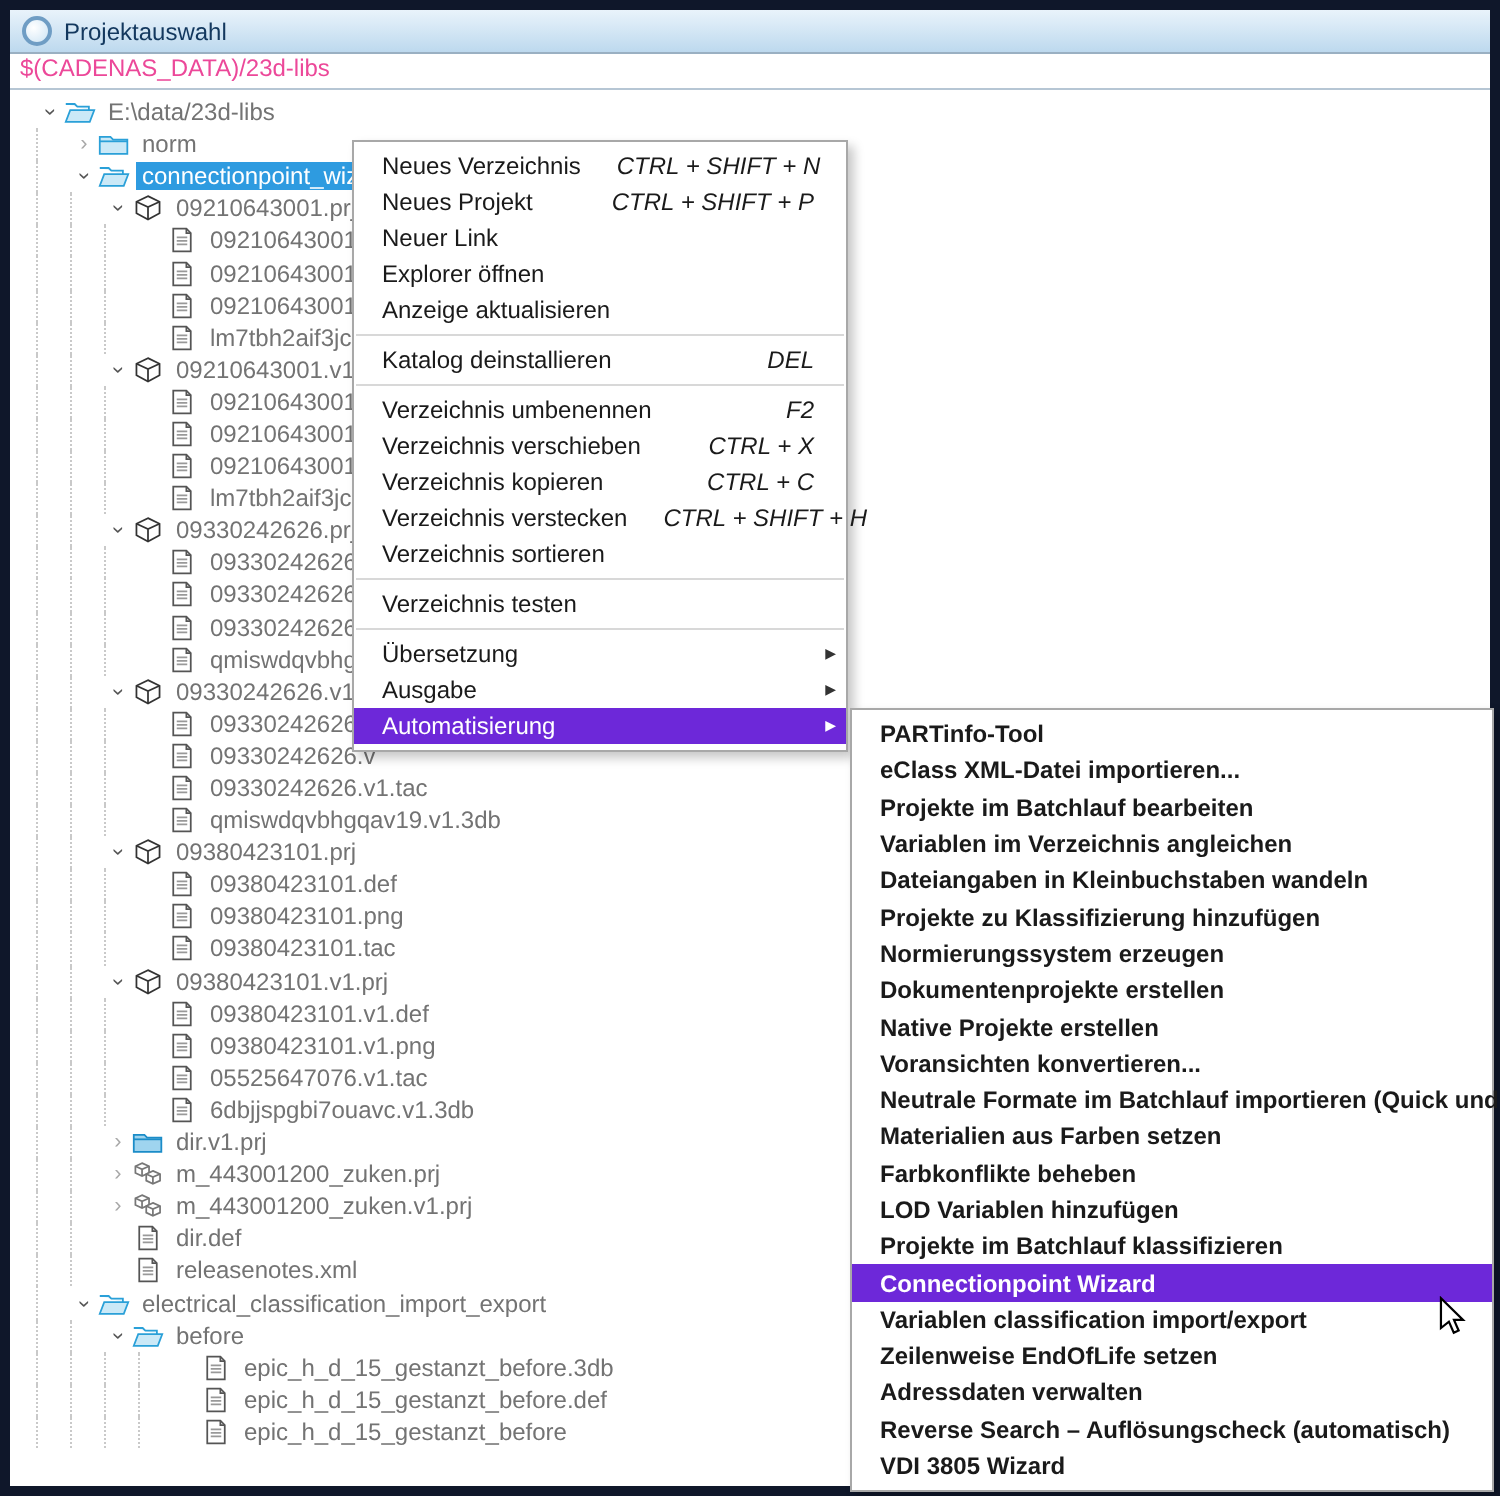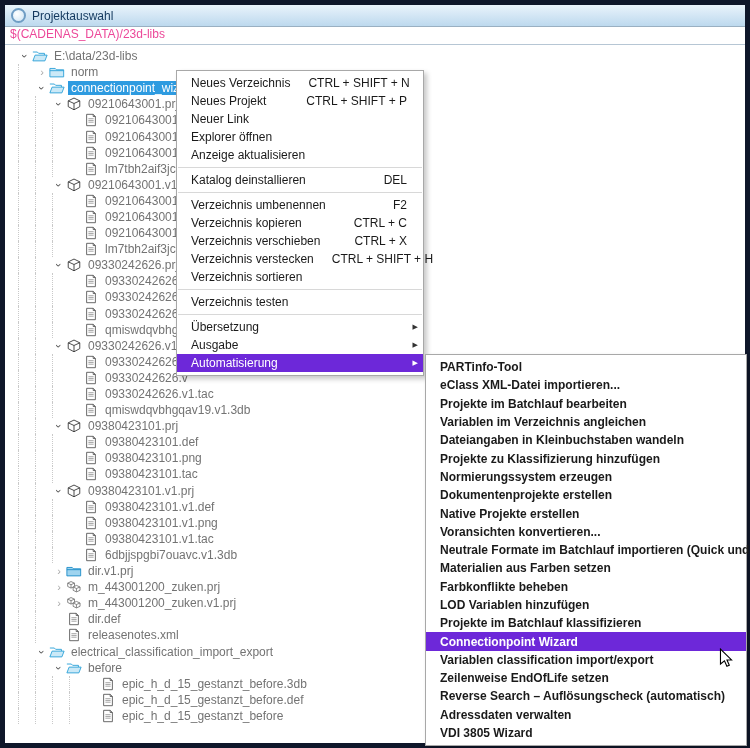--- a/index.html
+++ b/index.html
@@ -34,21 +34,21 @@
   .label.sel{background:#2e9be0;color:#fff;}
   .menu{
     position:absolute;background:#fff;border:1px solid #a8a8a8;
     box-shadow:3px 3px 5px rgba(0,0,0,.22);padding:3px 0;box-sizing:border-box;
   }
   #context-menu{left:176px;top:70px;width:248px;z-index:5;}
   #submenu{left:425px;top:354px;width:322px;z-index:6;}
   .menu-item{height:18px;display:flex;align-items:center;padding:0 16px 0 14px;position:relative;color:#1a1a1a;}
   #submenu .menu-item{height:18.3px;font-weight:bold;}
   .mi-label{white-space:nowrap;}
-  .mi-short{margin-left:auto;padding-left:18px;white-space:nowrap;}
+  .mi-short{margin-left:auto;padding-left:18px;white-space:nowrap;font-style:italic;}
   .mi-arrow{position:absolute;right:5px;top:50%;transform:translateY(-50%);font-size:7px;color:#333;}
   .menu-item.hl{background:#6d28d9;color:#fff;}
   .menu-item.hl .mi-arrow{color:#fff;}
   .menu-sep{height:1px;background:#d8d8d8;margin:3px 1px;}
   #cursor{position:absolute;left:719px;top:648px;z-index:20;}
 </style>
 </head>
 <body>
 
 <div class="window">
@@ -463,21 +463,21 @@
         <span class="guide"></span>
         <span class="guide"></span>
         <span class="expander"></span>
         <span class="icon">
           <svg viewBox="0 0 16 16">
             <path d="M3 1.5 H10.5 L13 4 V14.5 H3 Z" fill="#fff" stroke="#555"></path>
             <path d="M10.5 1.5 V4 H13" fill="none" stroke="#555"></path>
             <path d="M5 6.5 H11 M5 8.5 H11 M5 10.5 H11" stroke="#999" fill="none"></path>
           </svg>
         </span>
-        <span class="label">09380423101.v1.tac</span>
+        <span class="label">05525647076.v1.tac</span>
       </div>
       <div class="tree-row">
         <span class="guide"></span>
         <span class="guide"></span>
         <span class="guide"></span>
         <span class="expander"></span>
         <span class="icon">
           <svg viewBox="0 0 16 16">
             <path d="M3 1.5 H10.5 L13 4 V14.5 H3 Z" fill="#fff" stroke="#555"></path>
             <path d="M10.5 1.5 V4 H13" fill="none" stroke="#555"></path>
@@ -645,26 +645,26 @@
     <div class="menu-item">
       <span class="mi-label">Katalog deinstallieren</span>
       <span class="mi-short">DEL</span>
     </div>
     <div class="menu-sep"></div>
     <div class="menu-item">
       <span class="mi-label">Verzeichnis umbenennen</span>
       <span class="mi-short">F2</span>
     </div>
     <div class="menu-item">
+      <span class="mi-label">Verzeichnis verschieben</span>
+      <span class="mi-short">CTRL + X</span>
+    </div>
+    <div class="menu-item">
       <span class="mi-label">Verzeichnis kopieren</span>
       <span class="mi-short">CTRL + C</span>
-    </div>
-    <div class="menu-item">
-      <span class="mi-label">Verzeichnis verschieben</span>
-      <span class="mi-short">CTRL + X</span>
     </div>
     <div class="menu-item">
       <span class="mi-label">Verzeichnis verstecken</span>
       <span class="mi-short">CTRL + SHIFT + H</span>
     </div>
     <div class="menu-item">
       <span class="mi-label">Verzeichnis sortieren</span>
     </div>
     <div class="menu-sep"></div>
     <div class="menu-item">
@@ -733,24 +733,24 @@
     <div class="menu-item hl">
       <span class="mi-label">Connectionpoint Wizard</span>
     </div>
     <div class="menu-item">
       <span class="mi-label">Variablen classification import/export</span>
     </div>
     <div class="menu-item">
       <span class="mi-label">Zeilenweise EndOfLife setzen</span>
     </div>
     <div class="menu-item">
+      <span class="mi-label">Adressdaten verwalten</span>
+    </div>
+    <div class="menu-item">
       <span class="mi-label">Reverse Search – Auflösungscheck (automatisch)</span>
-    </div>
-    <div class="menu-item">
-      <span class="mi-label">Adressdaten verwalten</span>
     </div>
     <div class="menu-item">
       <span class="mi-label">VDI 3805 Wizard</span>
     </div>
   </div>
 
 <div id="cursor">
   <svg width="14" height="21" viewBox="0 0 12 19">
     <path d="M1 1 L1 14.5 L4.6 11.6 L6.8 16.6 L9 15.6 L6.9 10.8 L11 10.8 Z" fill="#fff" stroke="#000" stroke-width="1"></path>
   </svg>

